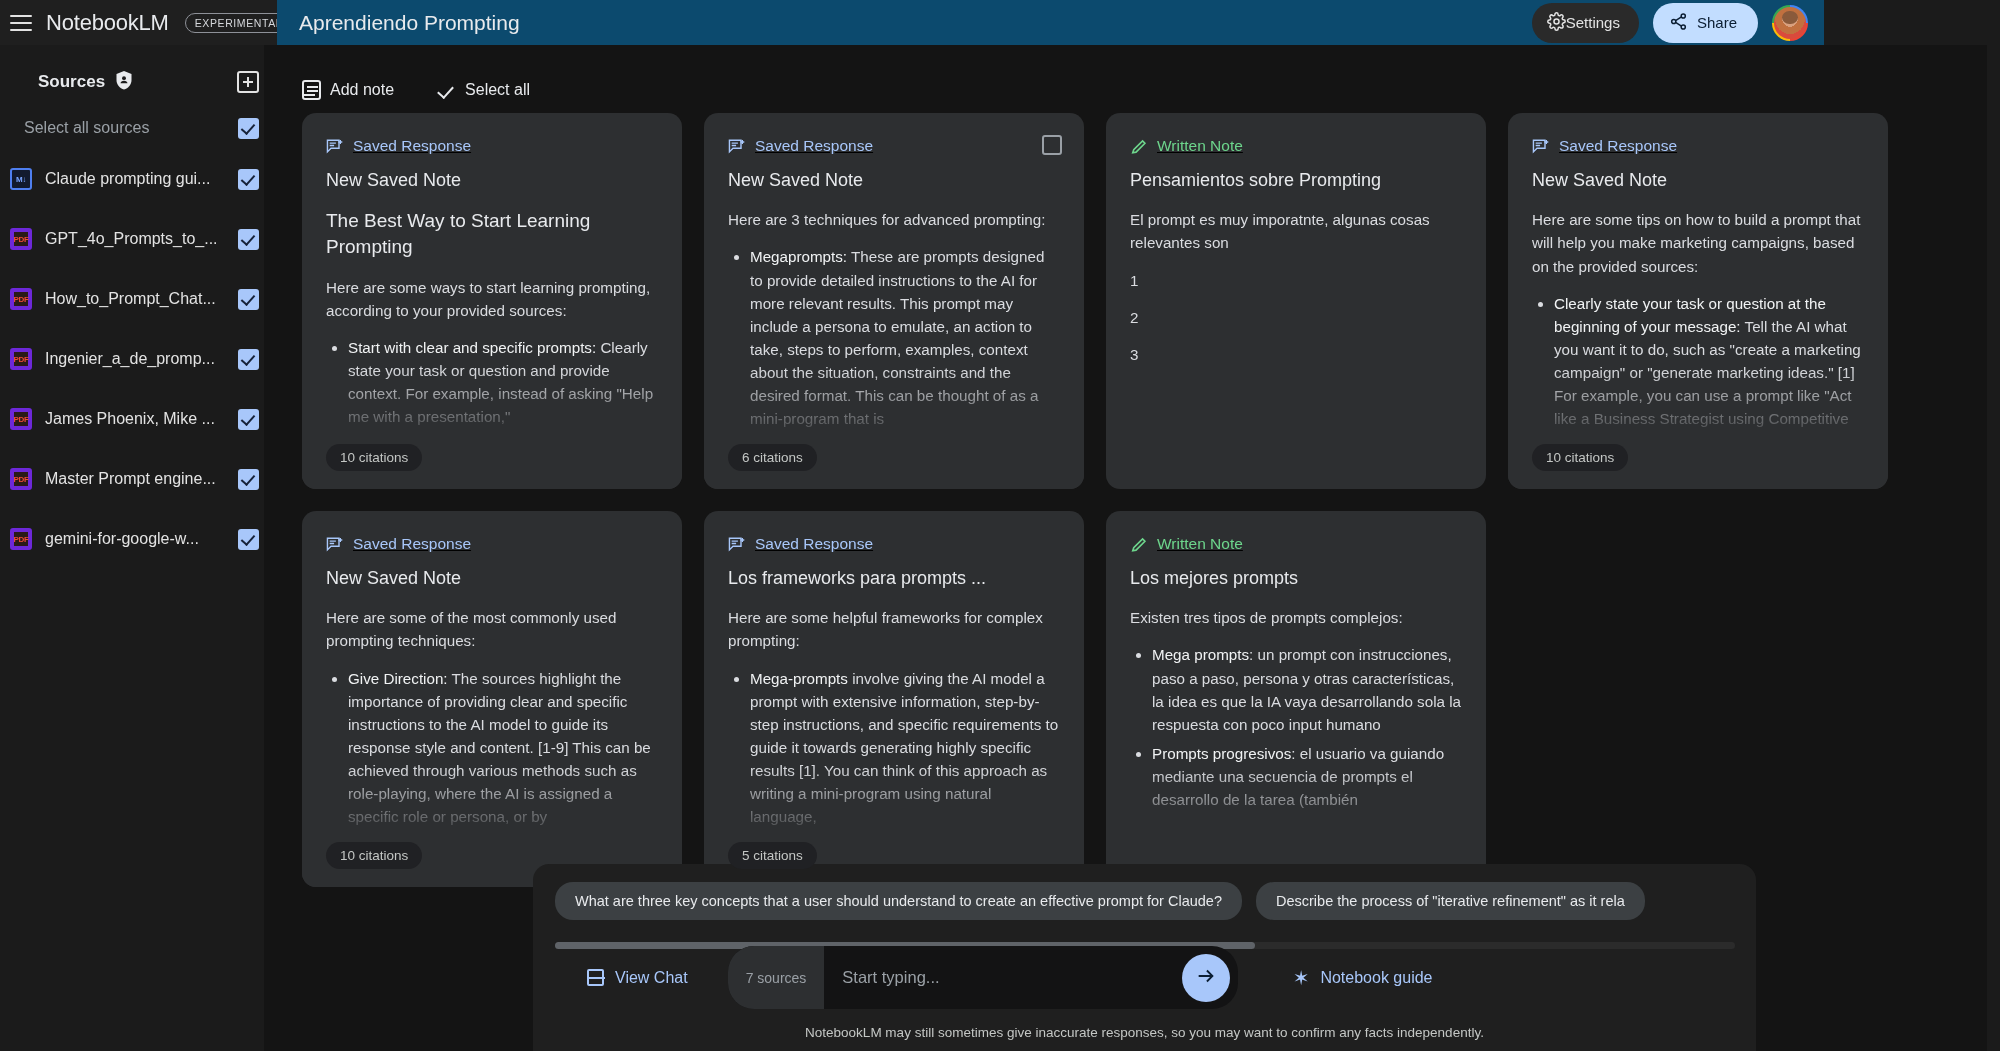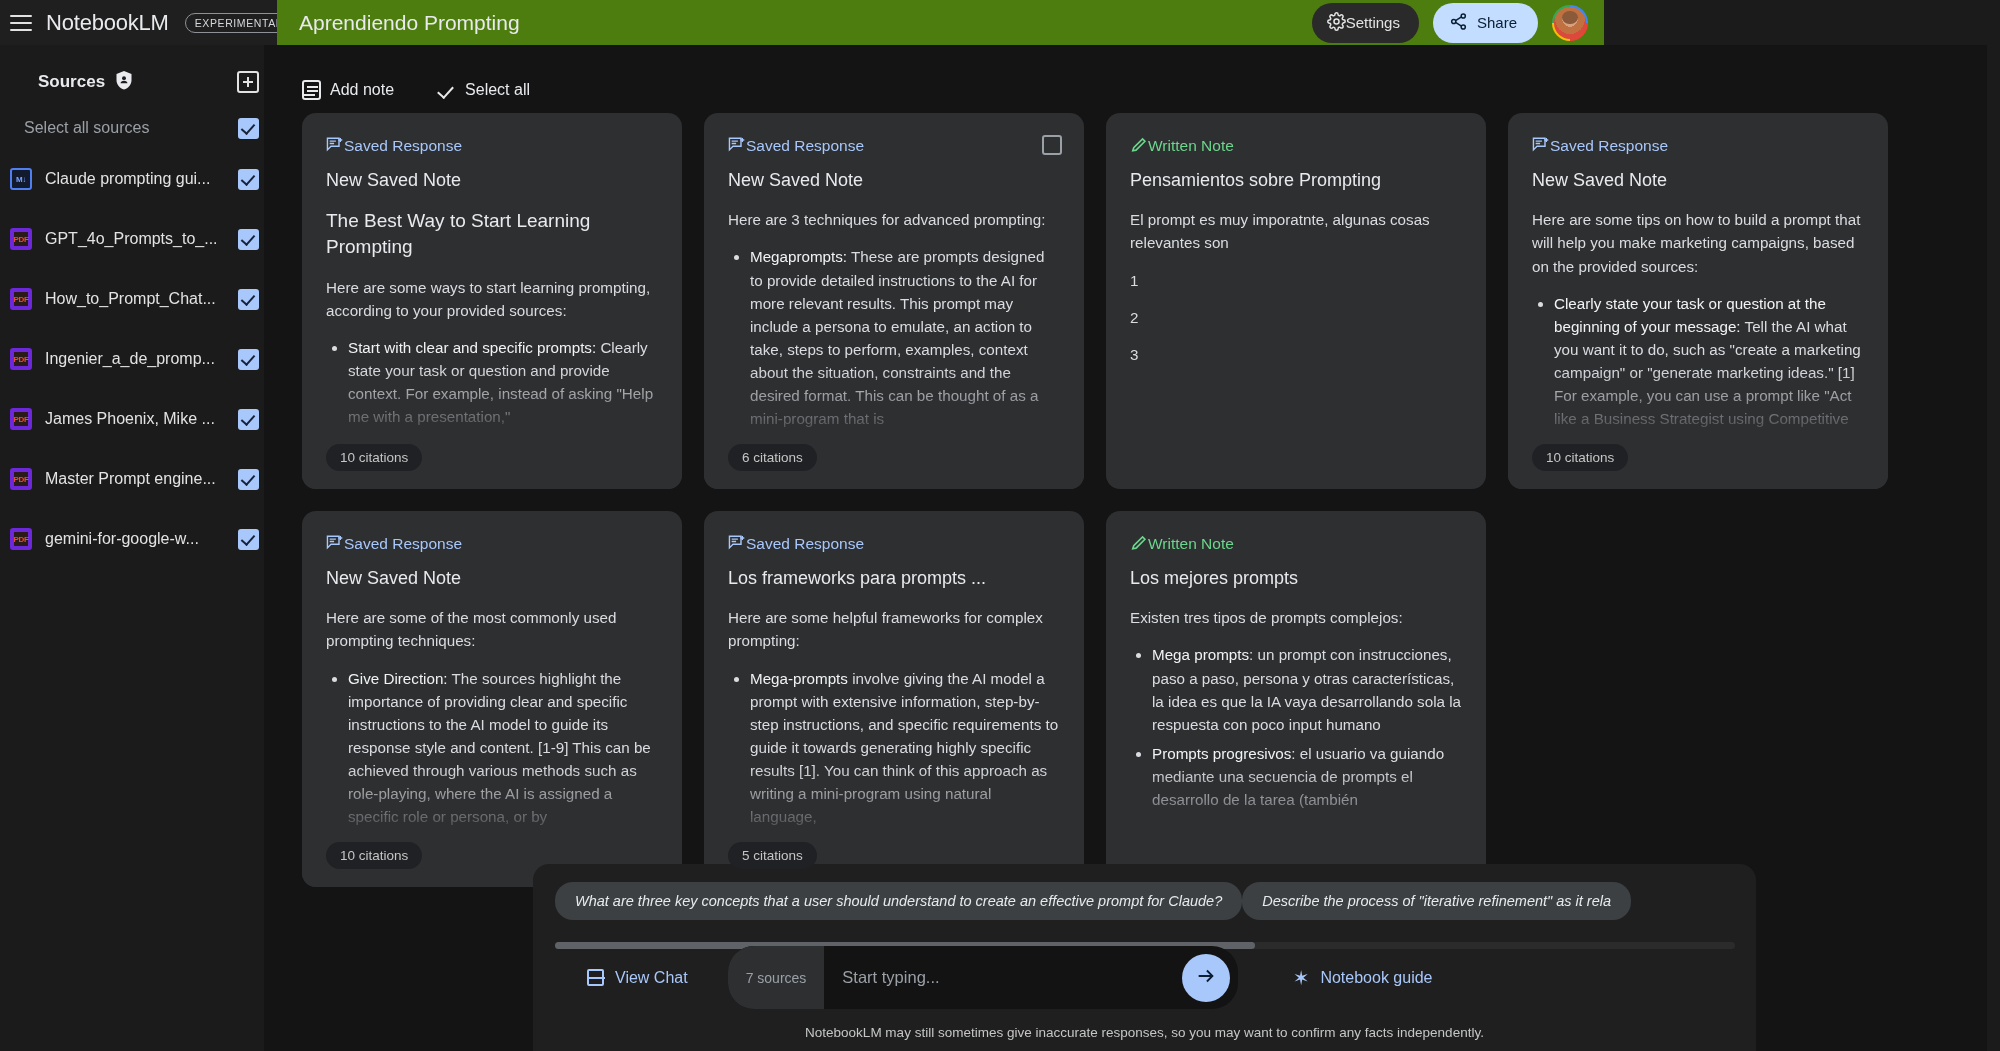--- a/index.html
+++ b/index.html
@@ -6,38 +6,38 @@
   html, body {
     width: 2000px; height: 1051px;
     background: #1b1b1b;
     font-family: "Liberation Sans", sans-serif;
     overflow: hidden;
   }
   body { position: relative; }
 
   
   .topbar {
-    position: absolute; top: 0; left: 0; width: 1604px; height: 45px;
+    position: absolute; top: 0; left: 0; width: 1824px; height: 45px;
     display: flex; align-items: center;
   }
   .topbar-left {
     width: 277px; height: 45px; background: #1f1f1f;
     display: flex; align-items: center; gap: 14px; padding-left: 10px;
     flex: 0 0 277px;
   }
   .hamburger { width: 26px; height: 26px; display:flex; flex-direction:column; justify-content:center; gap:5px; cursor:pointer;}
   .hamburger span { display:block; height:2px; width:22px; background:#e3e3e3; border-radius:1px; }
   .brand { font-size: 22px; color: #e8eaed; letter-spacing: -0.2px; white-space: nowrap; }
   .exp-badge {
     border: 1px solid #8e9198; border-radius: 11px;
     font-size: 10.5px; letter-spacing: 0.6px; color: #d6d8dc;
     padding: 3px 9px 3px 9px; white-space: nowrap; margin-left: 2px;
   }
   .topbar-right {
-    flex: 1; height: 45px; background: #4d7c0f;
+    flex: 1; height: 45px; background: #0c4a6e;
     display: flex; align-items: center; padding: 0 16px 0 22px;
   }
   .nb-title { font-size: 21px; color: #e8eaed; white-space: nowrap; }
   .topbar-actions { margin-left: auto; display: flex; align-items: center; gap: 14px; }
   .btn-settings {
     display:flex; align-items:center; 
     background:#2a2a2a; border-radius:20px; padding:9px 19px 9px 15px;
     color:#e3e3e3; font-size:15px; cursor:pointer; white-space:nowrap;
   }
   .btn-share {
@@ -135,21 +135,21 @@
     display:grid;
     grid-template-columns: repeat(4, 380px);
     gap: 22px 22px;
     padding: 0 0 0 38px;
   }
   .card {
     background:#2d2f31; border-radius:14px;
     height: 376px; padding: 24px 24px 0 24px;
     position:relative; overflow:hidden; cursor:pointer;
   }
-  .card-kind { display:flex; align-items:flex-start; margin-bottom:14px; }
+  .card-kind { display:flex; align-items:flex-end; gap:9px; margin-bottom:14px;text-decoration:underline; }
   .kind-label { font-size:15.5px; }
   .kind-saved .kind-label { color:#a8c7fa; }
   .kind-written .kind-label { color:#6dd58c; }
   .saved-ico { width:18px; height:16px; position:relative; flex:0 0 18px; }
   .saved-ico svg, .pen-ico svg { display:block; }
   .pen-ico { width:18px; height:16px; flex:0 0 18px; }
   .card-title {
     font-size:18px; color:#e8eaed; margin-bottom:16px; line-height:1.3;
     white-space:nowrap; overflow:hidden; text-overflow:ellipsis;
   }
@@ -173,21 +173,21 @@
   .card-cb {
     position:absolute; right:22px; top:22px; width:20px; height:20px;
     border:2px solid #9aa0a6; border-radius:3px; z-index:3; cursor:pointer;
   }
 
   
   .chat-dock {
     position:absolute; left:533px; bottom:0; width:1223px; height:187px;
     background:#1f1f1f; border-radius:16px 16px 0 0; overflow:hidden;
   }
-  .suggest-row { display:flex; padding: 18px 0 0 22px; font-style: italic; }
+  .suggest-row { display:flex; gap:14px; padding: 18px 0 0 22px; }
   .suggest-chip {
     background:#3c4043; color:#e8eaed; font-size:14.5px;
     padding:11px 20px; border-radius:18px; white-space:nowrap; cursor:pointer;
   }
   .scrollbar-track {
     position:absolute; left:22px; top:78px; width:1180px; height:7px;
     background:#2b2b2b; border-radius:4px;
   }
   .scrollbar-thumb {
     position:absolute; left:0; top:0; width:700px; height:7px;

